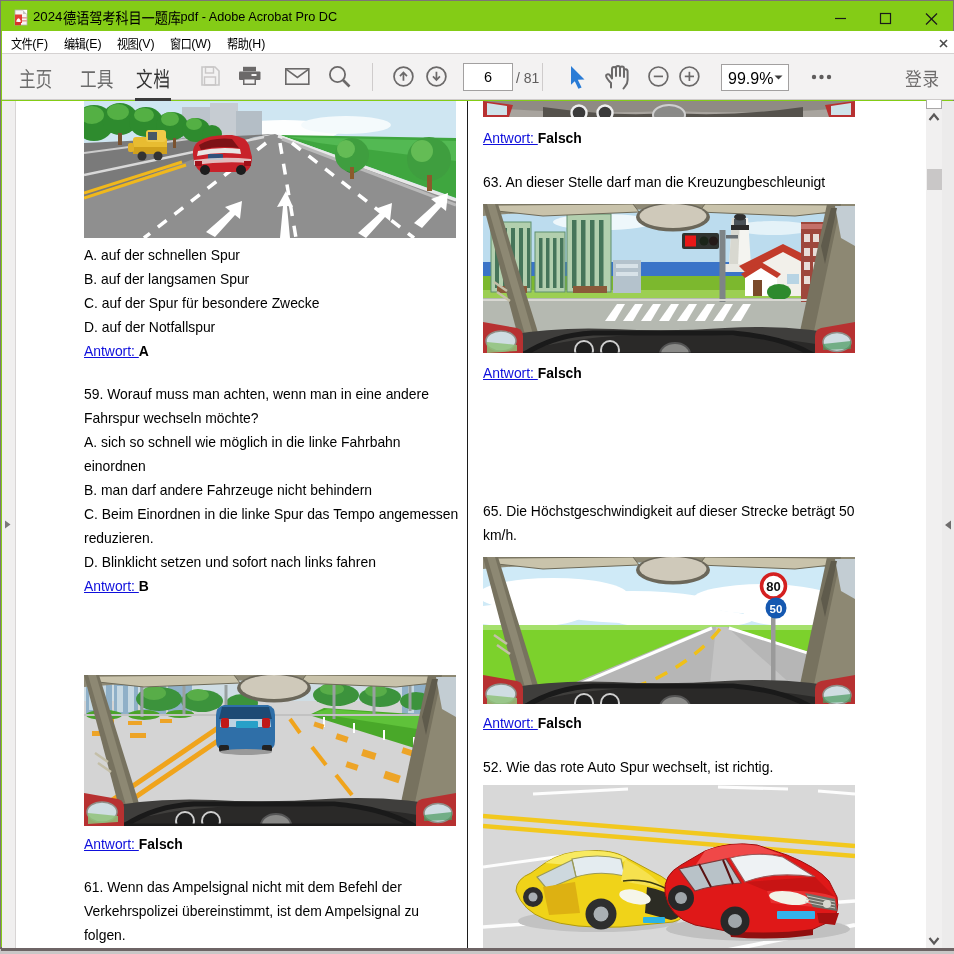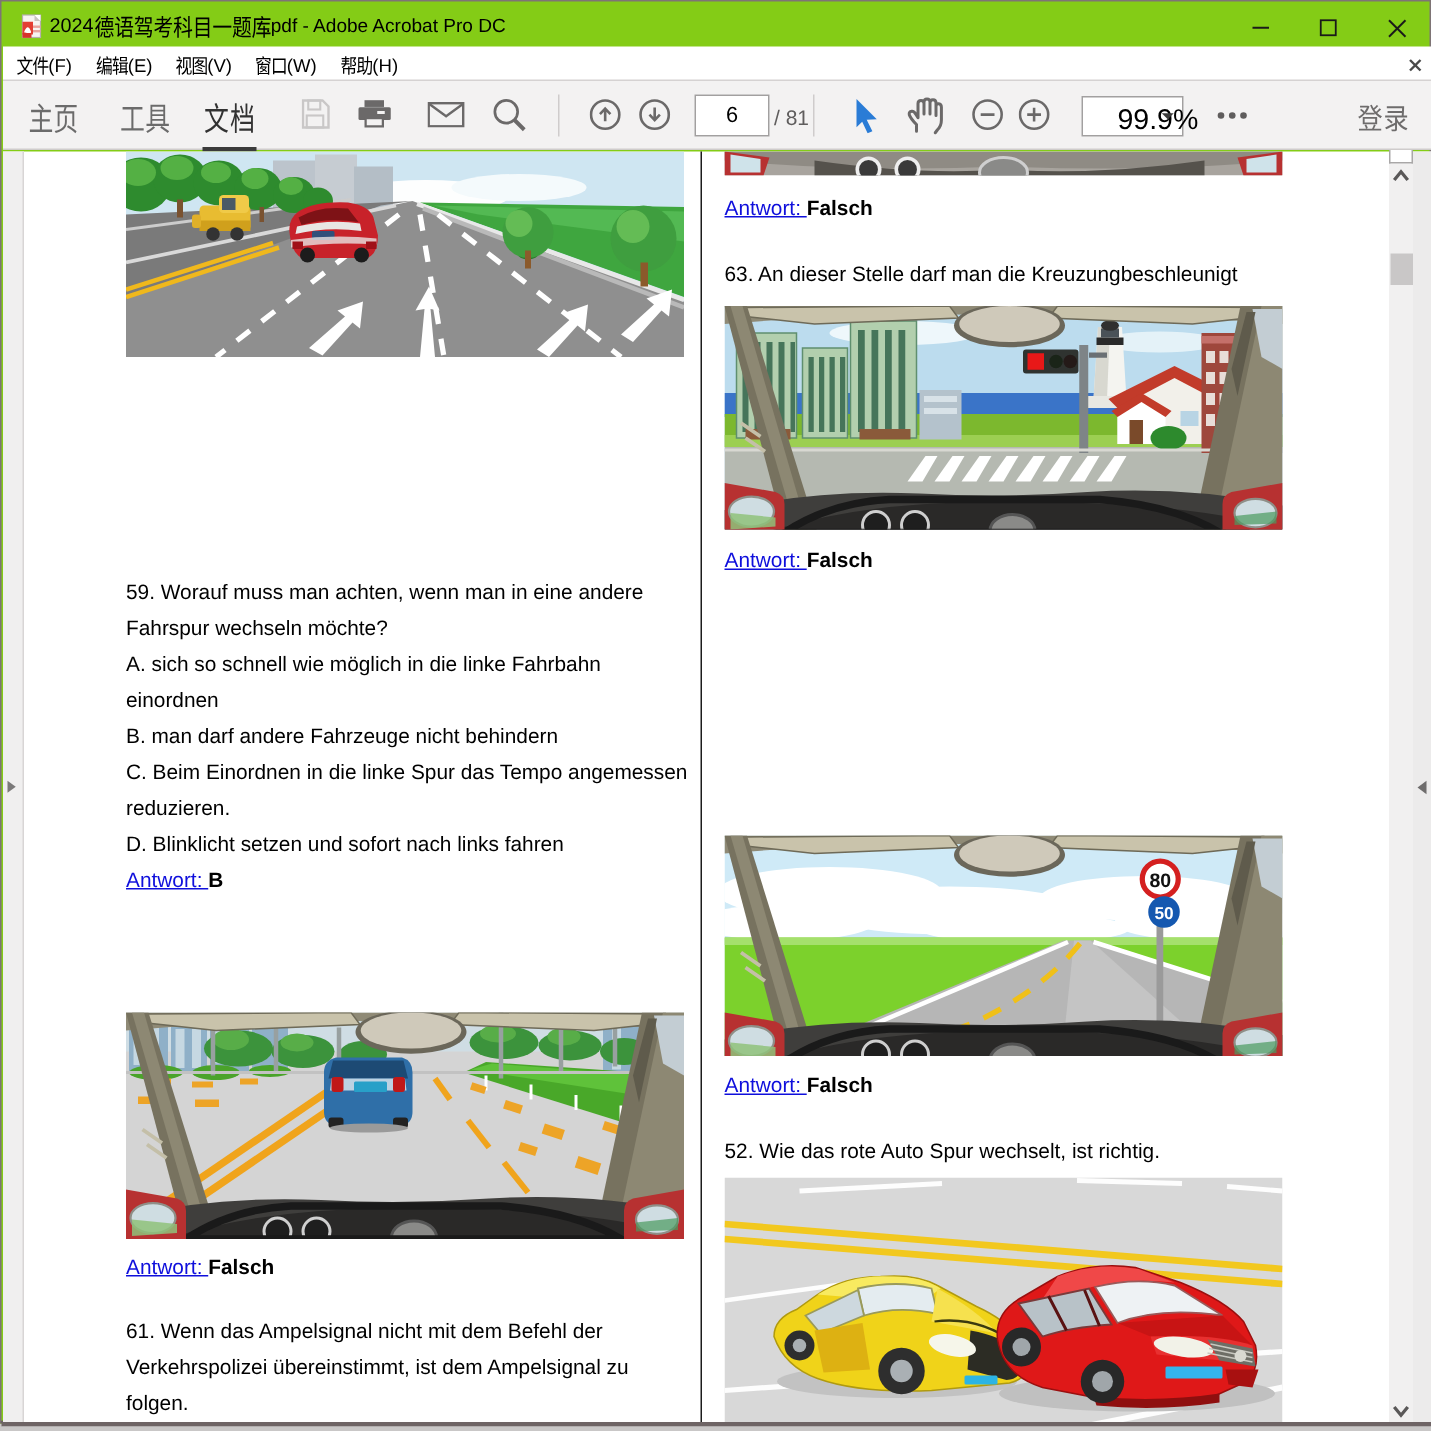--- a/index.html
+++ b/index.html
@@ -143,21 +143,21 @@
     <svg class="abs" style="left:647px;top:65px" width="21" height="21" viewBox="0 0 21 21">
 <circle cx="10.4" cy="10.4" r="9.4" fill="none" stroke="#6b6969" stroke-width="1.7"></circle>
 <line x1="5.8" y1="10.4" x2="15" y2="10.4" stroke="#6b6969" stroke-width="1.7"></line>
     </svg>
     <svg class="abs" style="left:677.5px;top:65px" width="21" height="21" viewBox="0 0 21 21">
 <circle cx="10.4" cy="10.4" r="9.4" fill="none" stroke="#6b6969" stroke-width="1.7"></circle>
 <line x1="5.8" y1="10.4" x2="15" y2="10.4" stroke="#6b6969" stroke-width="1.7"></line>
 <line x1="10.4" y1="5.8" x2="10.4" y2="15" stroke="#6b6969" stroke-width="1.7"></line>
     </svg>
     <div class="abs" style="left:720px;top:63px;width:68px;height:27px;background:#fff;border:1px solid #a2a0a0"></div>
-    <div class="abs" style="left:744px;top:69px;font-size:19px;color:#000">99.9%</div>
+    <div class="abs" style="left:727px;top:69px;font-size:16px;color:#000">99.9%</div>
     <svg class="abs" style="left:772px;top:73px" width="11" height="7" viewBox="0 0 11 7">
       <path d="M1.5,1.5 L5.5,5.5 L9.5,1.5 Z" fill="#3c3c3c"></path>
     </svg>
     <svg class="abs" style="left:810px;top:73px" width="21" height="6" viewBox="0 0 21 6">
 <circle cx="3" cy="3" r="2.2" fill="#5f5d5d"></circle>
       <circle cx="10.5" cy="3" r="2.2" fill="#5f5d5d"></circle>
       <circle cx="18" cy="3" r="2.2" fill="#5f5d5d"></circle>
     </svg>
     <div style="position:absolute;left:904.0px;top:68.0px">
       <svg width="34.6" height="21.6" viewBox="0 0 34.6 21.6" style="display:block;overflow:visible">
@@ -177,26 +177,28 @@
     <div class="abs" style="left:925px;top:100px;width:16px;height:848px;background:#f1f0f0"></div>
     <div class="abs" style="left:925px;top:99px;width:16px;height:9px;background:#fff;border:1px solid #a9a7a7;border-top:none"></div>
     <svg class="abs" style="left:927px;top:111px" width="12" height="11" viewBox="0 0 12 11">
       <path d="M1.5,8 L6,2.5 L10.5,8" fill="none" stroke="#5a5858" stroke-width="2.2"></path>
     </svg>
     <div class="abs" style="left:925.5px;top:168px;width:15px;height:21px;background:#c9c7c7"></div>
     <svg class="abs" style="left:927px;top:934px" width="12" height="11" viewBox="0 0 12 11">
       <path d="M1.5,3 L6,8.5 L10.5,3" fill="none" stroke="#5a5858" stroke-width="2.2"></path>
     </svg>
     <div class="abs" style="left:466px;top:100px;width:1.2px;height:847px;background:#1c1c1c"></div>
+    <div class="txt" style="left:83px;top:241.8px">A. auf der schnellen Spur<br>B. auf der langsamen Spur<br>C. auf der Spur für besondere Zwecke<br>D. auf der Notfallspur<br><span class="link">Antwort: </span><b>A</b></div>
     <div class="txt" style="left:83px;top:381.3px">59. Worauf muss man achten, wenn man in eine andere<br>Fahrspur wechseln möchte?<br>A. sich so schnell wie möglich in die linke Fahrbahn<br>einordnen<br>B. man darf andere Fahrzeuge nicht behindern<br>C. Beim Einordnen in die linke Spur das Tempo angemessen<br>reduzieren.<br>D. Blinklicht setzen und sofort nach links fahren<br><span class="link">Antwort: </span><b>B</b></div>
     <div class="txt" style="left:83px;top:830.8px"><span class="link">Antwort: </span><b>Falsch</b></div>
     <div class="txt" style="left:83px;top:873.8px">61. Wenn das Ampelsignal nicht mit dem Befehl der<br>Verkehrspolizei übereinstimmt, ist dem Ampelsignal zu<br>folgen.</div>
     <div class="txt" style="left:482px;top:124.6px"><span class="link">Antwort: </span><b>Falsch</b></div>
     <div class="txt" style="left:482px;top:168.5px">63. An dieser Stelle darf man die Kreuzungbeschleunigt</div>
     <div class="txt" style="left:482px;top:359.7px"><span class="link">Antwort: </span><b>Falsch</b></div>
+    <div class="txt" style="left:482px;top:497.8px">65. Die Höchstgeschwindigkeit auf dieser Strecke beträgt 50<br>km/h.</div>
     <div class="txt" style="left:482px;top:710.3px"><span class="link">Antwort: </span><b>Falsch</b></div>
     <div class="txt" style="left:482px;top:754.3px">52. Wie das rote Auto Spur wechselt, ist richtig.</div>
     <svg class="abs" style="left:83px;top:99.5px" width="372" height="137" viewBox="0 0 372 137" preserveAspectRatio="none">
 <rect width="372" height="137" fill="#cfe6f2"></rect>
 <ellipse cx="200" cy="30" rx="55" ry="11" fill="#fdfefe"></ellipse>
       <ellipse cx="262" cy="24" rx="45" ry="9" fill="#f4fafc"></ellipse>
 <rect x="98" y="6" width="28" height="44" fill="#bcc4cc"></rect>
       <rect x="126" y="2" width="28" height="48" fill="#c6ccd2"></rect>
       <rect x="152" y="10" width="26" height="40" fill="#b4bec6"></rect>
 <polygon points="191,33 372,100 372,137 0,137 0,74" fill="#8f8f8f"></polygon>

